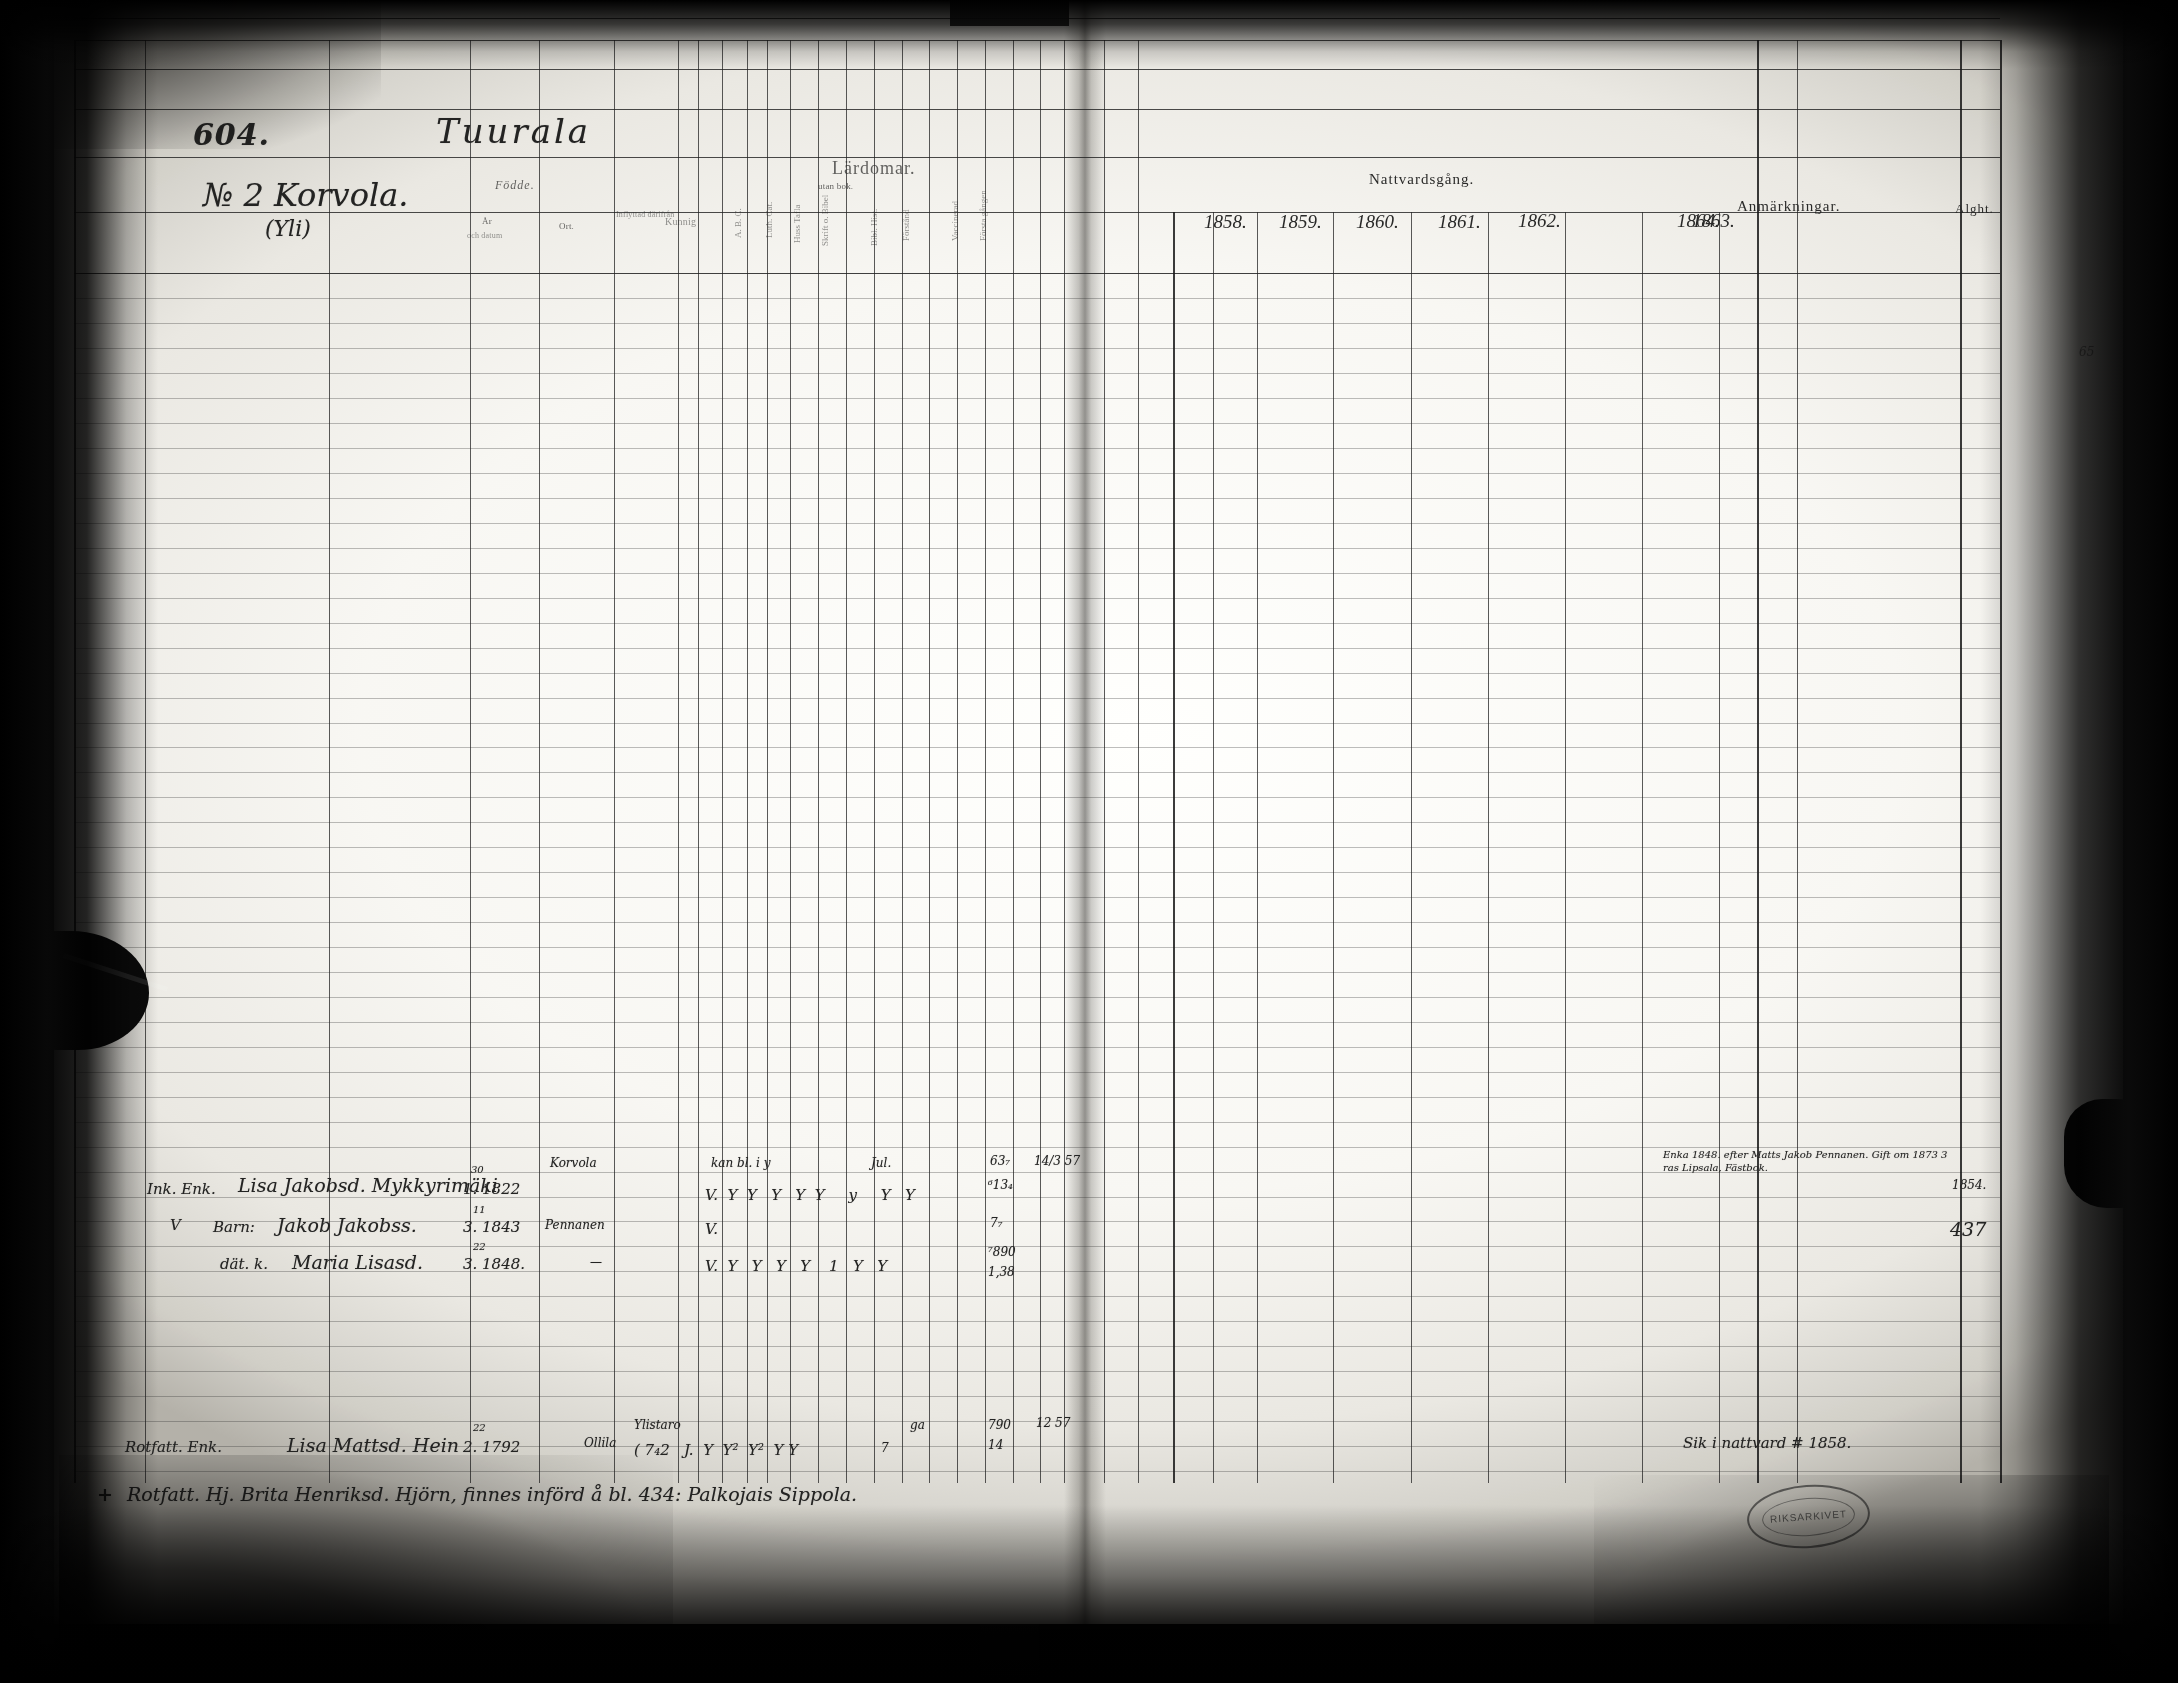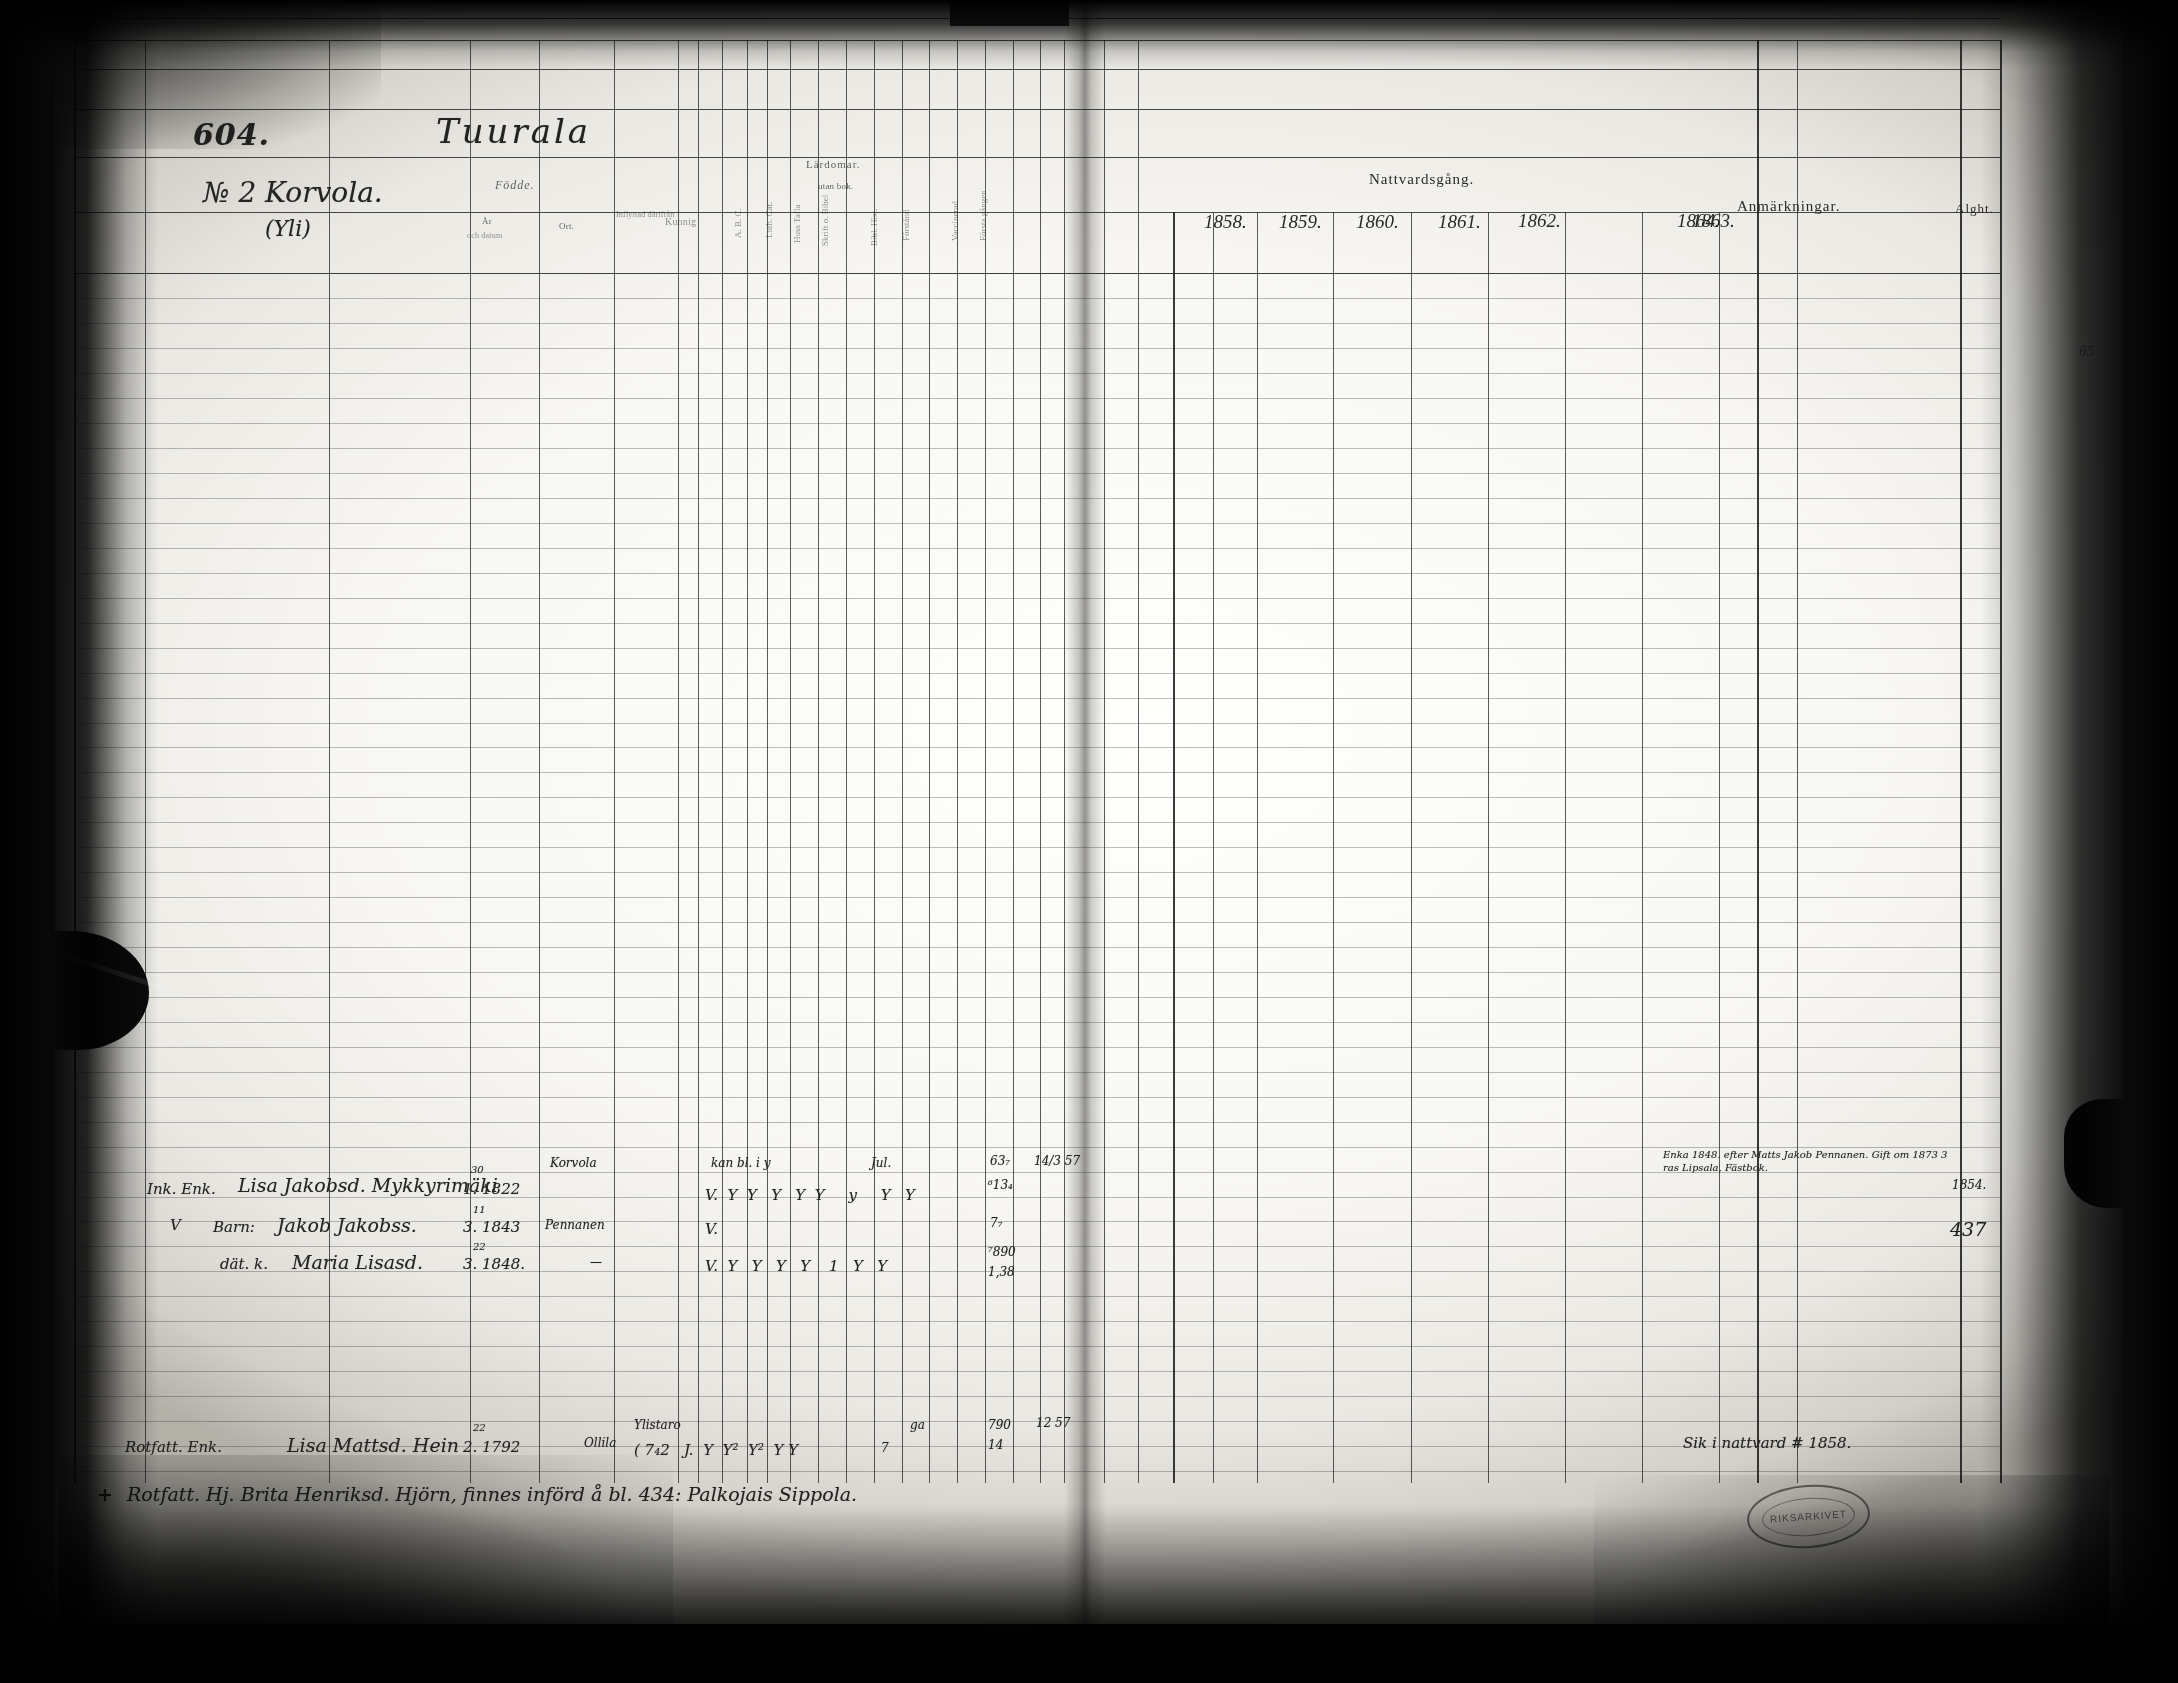--- a/index.html
+++ b/index.html
@@ -44,21 +44,21 @@
   .vline{position:absolute;width:1px;background:rgba(35,35,35,0.75);}
   .vline.thick{width:2px;background:rgba(25,25,25,0.85);}
 
   
   .hw{position:absolute;color:#232322;font-family:"DejaVu Serif",serif;
       font-style:italic;white-space:nowrap;text-shadow:0 0 1px rgba(60,60,60,0.35);}
   .prt{position:absolute;color:#2a2a29;font-family:"Liberation Serif",serif;white-space:nowrap;}
 
   .folio{font-size:30px;font-style:italic;font-weight:bold;letter-spacing:1px;}
   .village{font-size:34px;font-style:italic;letter-spacing:3px;}
-  .farm{font-size:28px;font-style:italic;}
+  .farm{font-size:32px;font-style:italic;}
   .farm2{font-size:22px;font-style:italic;}
   .yearhead{font-size:19px;font-style:italic;}
   .grouphead{font-size:15px;letter-spacing:1px;}
   .tinyhead{font-size:9px;letter-spacing:0.2px;}
   .vhead{font-size:9px;transform:rotate(-90deg);transform-origin:left top;white-space:nowrap;}
 
   .nm{font-size:19px;font-style:italic;}
   .sm{font-size:15px;font-style:italic;}
   .xs{font-size:12px;font-style:italic;}
   .xxs{font-size:10px;font-style:italic;}
@@ -183,21 +183,21 @@
       <div class="vline thick" style="left: 1886px; top: 22px; height: 1443px;"></div>
       <div class="vline thick" style="left: 1926px; top: 22px; height: 1443px;"></div>
     </div>
 
   <div class="hw folio" style="left:193px;top:117px;">604.</div>
   <div class="hw village" style="left:436px;top:111px;">Tuurala</div>
   <div class="hw farm" style="left:203px;top:176px;">№ 2 Korvola.</div>
   <div class="hw farm2" style="left:265px;top:216px;">(Yli)</div>
 
   <div class="prt grouphead faint" style="left:495px;top:178px;font-size:12px;font-style:italic;">Födde.</div>
-  <div class="prt grouphead faint" style="left:806px;top:158px;font-size:11px;">Lärdomar.</div>
+  <div class="prt grouphead faint" style="left:832px;top:158px;font-size:18px;">Lärdomar.</div>
   <div class="prt tinyhead faint" style="left:818px;top:181px;">utan bok.</div>
   <div class="prt grouphead" style="left:1369px;top:171px;">Nattvardsgång.</div>
   <div class="prt grouphead" style="left:1737px;top:198px;">Anmärkningar.</div>
   <div class="prt grouphead" style="left:1955px;top:201px;font-size:13px;">Alght.</div>
 
   <div class="prt tinyhead faint" style="left:482px;top:216px;">År</div>
   <div class="prt tinyhead fainter" style="left:467px;top:231px;font-size:8px;">och datum</div>
   <div class="prt tinyhead faint" style="left:559px;top:221px;">Ort.</div>
   <div class="prt tinyhead fainter" style="left:616px;top:210px;font-size:8px;">Inflyttad därifrån</div>
   <div class="prt tinyhead fainter" style="left:665px;top:216px;font-size:10px;">Kunnig</div>

